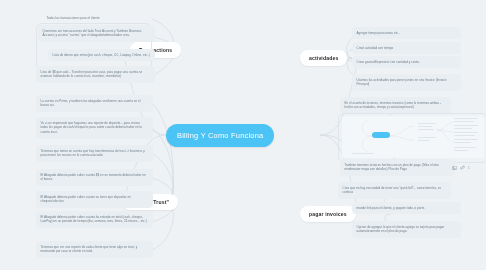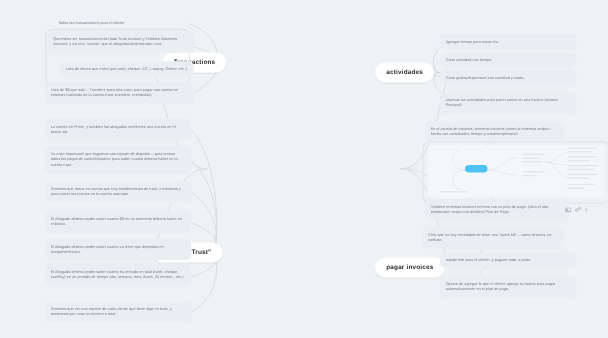--- a/index.html
+++ b/index.html
@@ -98,20 +98,21 @@
 
       <path d="M392,146 C384,146 382,112 402,104"></path>
       <path d="M392,146 C384,146 384,156 402,162"></path>
 
       <path d="M390,214 C382,214 380,190 400,186"></path>
       <path d="M390,214 C382,214 382,208 400,206"></path>
       <path d="M390,214 C382,214 382,224 400,228"></path>
     </g>
   </svg>
 
+  <div class="node central" style="left:166px;top:124px;">Billing Y Como Funciona</div>
 
   <div class="node branch" style="left:130px;top:42px;">Transactions</div>
 
   <div class="leaf plain" style="position:absolute;left:42px;top:13px;width:102px;">Todas las transacciones para el cliente</div>
 
   <div class="leaf-group" style="left:36px;top:23px;width:114px;height:45px;"></div>
 
   <div class="leaf" style="position:absolute;left:38px;top:25px;width:108px;">Queremos ver transacciones del lado Trust Account y Tambien Business Account, y asi otra "cuenta" que el abogado/administrador crea.</div>
 
   <div class="leaf" style="position:absolute;left:48px;top:49px;width:98px;">Lista de dinero que entra (por cash, cheque, CC, Lawpay, Online, etc..)</div>

